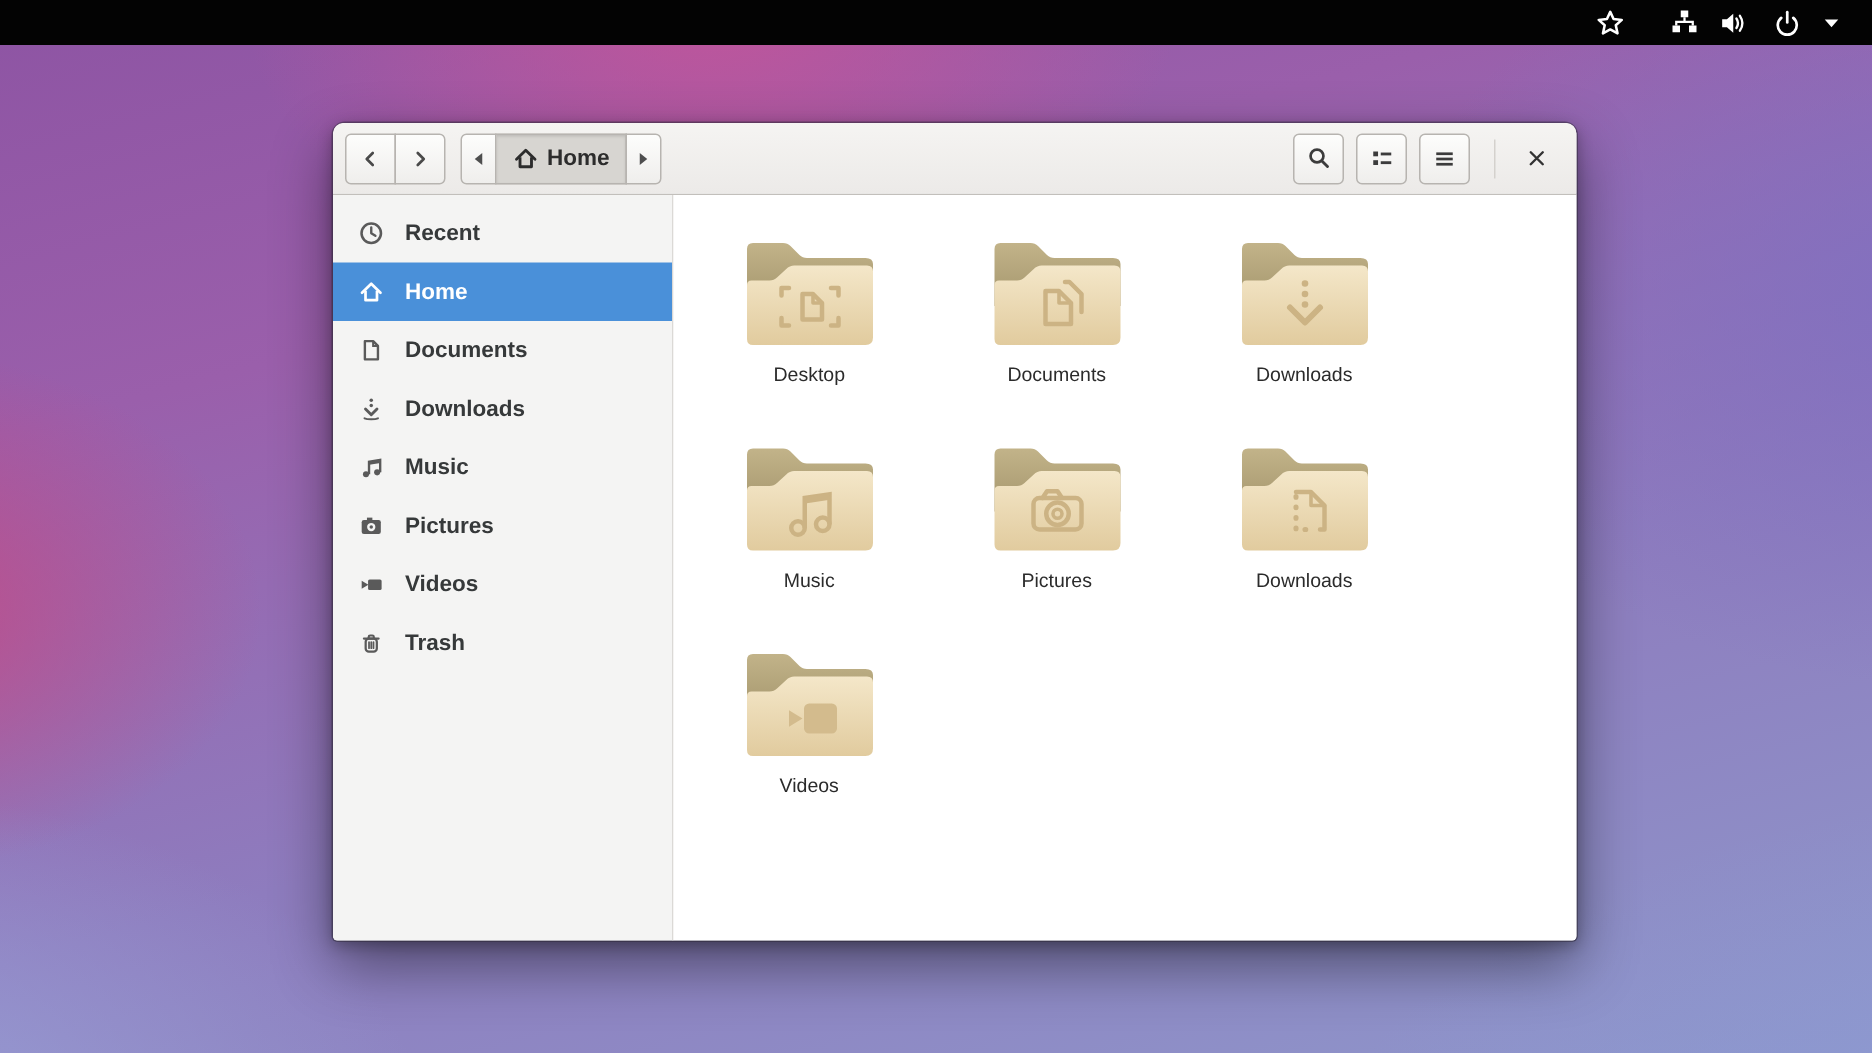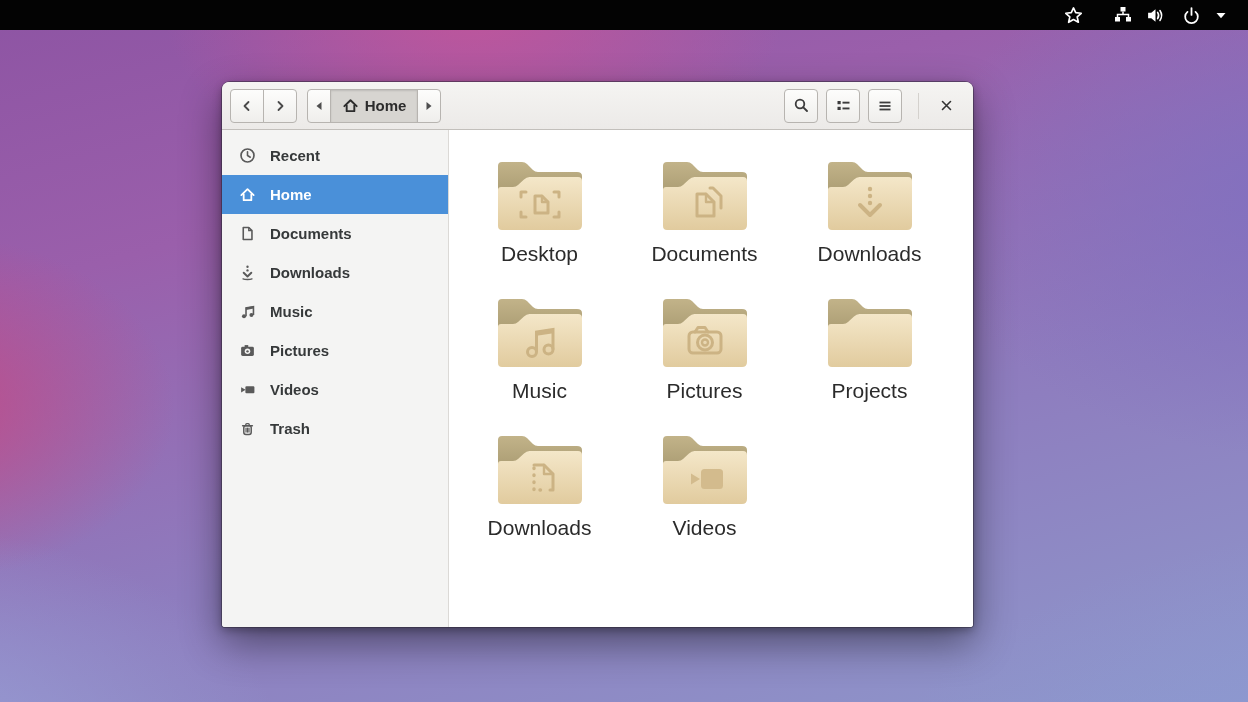--- a/index.html
+++ b/index.html
@@ -23,21 +23,21 @@
     padding-right:14px; }
   .topbar .ticon { display:flex; align-items:center; justify-content:center;
     width:26px; height:26px; }
   .topbar .ticon svg { display:block; }
   .sp-star { margin-right:24px; }
   .sp-net { margin-right:6px; }
   .sp-vol { margin-right:10px; }
   .sp-pow { margin-right:4px; }
 
   
-  .window { position:absolute; left:222px; top:82px; width:751px; height:545px;
+  .window { position:absolute; left:222px; top:82px; width:829px; height:545px;
     border-radius:8px 8px 3px 3px;
     box-shadow:0 0 0 1px rgba(45,40,55,.5), 0 16px 40px rgba(0,0,0,.45), 0 3px 10px rgba(0,0,0,.3);
     background:#fff; display:flex; flex-direction:column; }
 
   .titlebar { height:48px; flex:0 0 48px; border-radius:7px 7px 0 0;
     background:linear-gradient(#f5f4f2, #eceae8);
     border-bottom:1px solid #c2bfbb;
     display:flex; align-items:center; padding:0 12px 0 8px; }
 
   .tbtn { width:34px; height:34px; border:1px solid #b7b4b0; border-radius:4px;
@@ -66,21 +66,21 @@
     padding-left:17px; font-size:15px; color:#36393a; cursor:default;font-weight:bold; }
   .side-item .sicon { width:17px; height:17px; display:flex; align-items:center;
     justify-content:center; }
   .side-item.selected { background:#4a90d9; color:#ffffff; }
 
   
   .content { flex:1; background:#ffffff; padding:24px 0 0 8px; }
   .grid { display:grid; grid-template-columns:repeat(3, 165px); grid-auto-rows:137px; }
   .cell { display:flex; flex-direction:column; align-items:center; padding-top:0; }
   .cell svg.folder { display:block; }
-  .cell .flabel { margin-top:8px; font-size:21px; color:#2b2b2b; }
+  .cell .flabel { margin-top:8px; font-size:13px; color:#2b2b2b; }
   .glow { filter:drop-shadow(0 0 3px rgba(255,255,255,.95)) drop-shadow(0 0 6px rgba(255,240,220,.6)); }
 
   .hidden-defs { position:absolute; width:0; height:0; overflow:hidden; }
 </style>
 </head>
 <body>
 
 <svg class="hidden-defs" aria-hidden="true">
   <defs>
     <linearGradient id="gFront" x1="0" y1="0" x2="0" y2="1">
@@ -366,27 +366,20 @@
               <g fill="none" stroke="#ccb384" stroke-width="3" stroke-linecap="round" stroke-linejoin="round">
                 <rect x="32" y="41" width="32" height="21" rx="4"></rect>
                 <path d="M38,41 l3,-4.5 h7 l3,4.5"></path>
                 <circle cx="48" cy="51.5" r="7.5"></circle>
                   <circle cx="48" cy="51.5" r="3" stroke-width="2.4"></circle>
               </g>
             </svg>
             <div class="flabel">Pictures</div>
           </div>
 
-          <div class="cell">
-            <svg class="folder" width="96" height="80" viewBox="0 0 96 80">
-              <use href="#folderBack" fill="url(#gBack)"></use>
-                <use href="#folderFront" fill="url(#gFront)"></use>
-            </svg>
-            <div class="flabel">Projects</div>
-          </div>
 
 
           <div class="cell">
             <svg class="folder" width="96" height="80" viewBox="0 0 96 80">
               <use href="#folderBack" fill="url(#gBack)"></use>
                 <use href="#folderFront" fill="url(#gFront)"></use>
               <g fill="none" stroke="#ccb384" stroke-width="3" stroke-linecap="round" stroke-linejoin="round">
                 <path d="M42,37 H52 L61,46 V62 H58"></path>
                 <path d="M52,37 V46 H61" stroke-width="2.4"></path>
                 <path d="M42,40 V62 H55" stroke-dasharray="0.5,6.5" stroke-width="3.4"></path>

